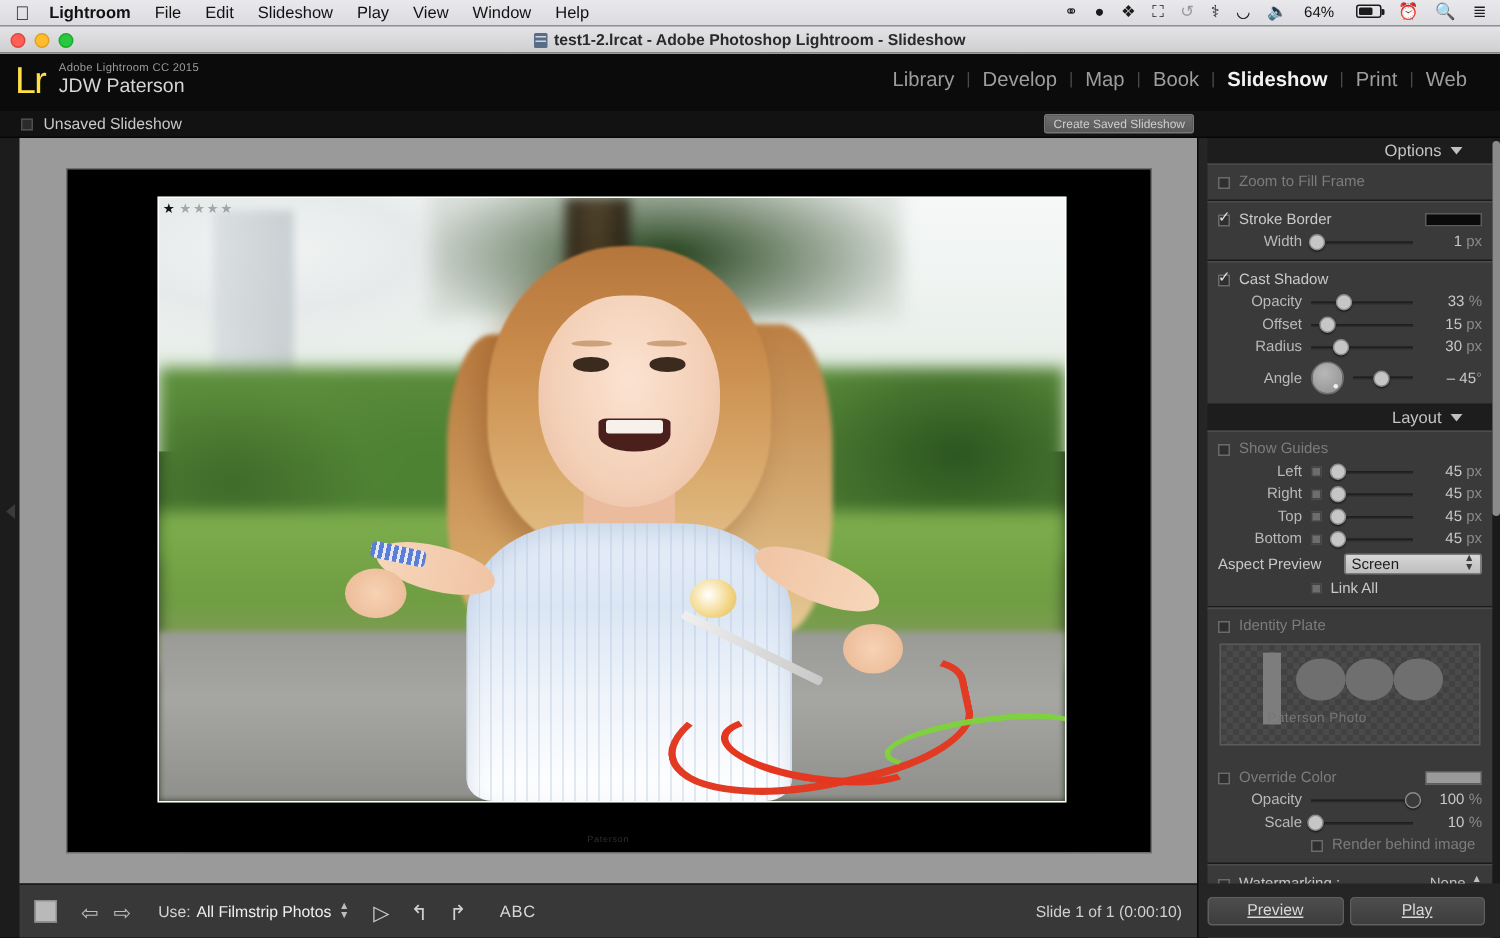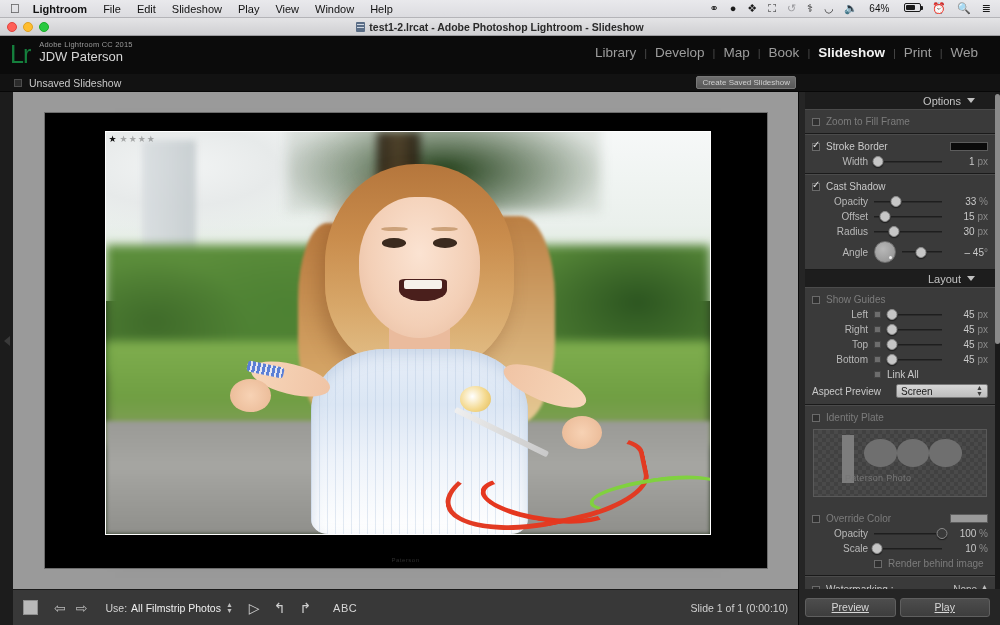--- a/index.html
+++ b/index.html
@@ -39,21 +39,21 @@
   .tl.g{ background:#28c940; border:1px solid #1aab29;}
   .titletxt{ display:flex; align-items:center; gap:4px; font-weight:bold; }
   .lrcaticon{ width:9px; height:10px; background:#5a6d86; border-radius:1px; position:relative;}
   .lrcaticon:after{content:"";position:absolute;left:1px;top:2px;right:1px;height:1px;background:#cfd7e2;box-shadow:0 3px 0 #cfd7e2;}
 
   
   .app{ position:absolute; top:36px; left:0; width:1000px; height:589px; background:#1c1c1c; }
 
   .topbar{ position:absolute; top:0; left:0; width:1000px; height:38px; background:#0b0b0b; }
   .identity{ position:absolute; left:10px; top:4px; display:flex; align-items:flex-end; gap:9px; }
-  .lrlogo{ font-size:25px; color:#15803d; font-weight:normal; letter-spacing:-1px; line-height:28px;}
+  .lrlogo{ font-size:25px; color:#fde047; font-weight:normal; letter-spacing:-1px; line-height:28px;}
   .idtext{ padding-bottom:4px; }
   .idtop{ font-size:7.5px; color:#9b9b9b; letter-spacing:.2px; line-height:9px;}
   .idbot{ font-size:13px; color:#d6d6d6; line-height:15px;}
   .modules{ position:absolute; right:14px; top:9px; display:flex; align-items:center; font-size:13.5px; }
   .modules .m{ color:#9d9d9d; padding:0 8px; cursor:default; }
   .modules .m.active{ color:#f2f2f2; font-weight:bold; }
   .modules .sep{ color:#4a4a4a; font-size:11px; }
 
   
   .slidebar{ position:absolute; top:38px; left:0; width:1000px; height:18px; background:#121212; border-bottom:1px solid #070707; display:flex; align-items:center;}
@@ -409,31 +409,31 @@
         </div>
         <div class="prow">
           <span class="lbl">Bottom</span>
           <span class="minisq"></span>
           <span class="slider">
               <span class="track"></span>
               <span class="knob" style="left:9%"></span>
             </span>
           <span class="val"><span>45</span> <span class="u">px</span></span>
         </div>
-        <div class="prow">
-          <span class="lbl"></span>
-          <span class="minisq"></span>
-          <span>Link All</span>
-        </div>
         <div class="prow" style="height:18px">
           <span>Aspect Preview</span>
           <span class="combo">
             <span>Screen</span>
             <span class="arrows">▲<br>▼</span>
           </span>
+        </div>
+        <div class="prow">
+          <span class="lbl"></span>
+          <span class="minisq"></span>
+          <span>Link All</span>
         </div>
       </div>
 
       <div class="panel">
         <div class="prow dim">
           <span class="chk"></span>
           <span>Identity Plate</span>
         </div>
         <div class="idplate">
           <span class="idp-bar"></span>

